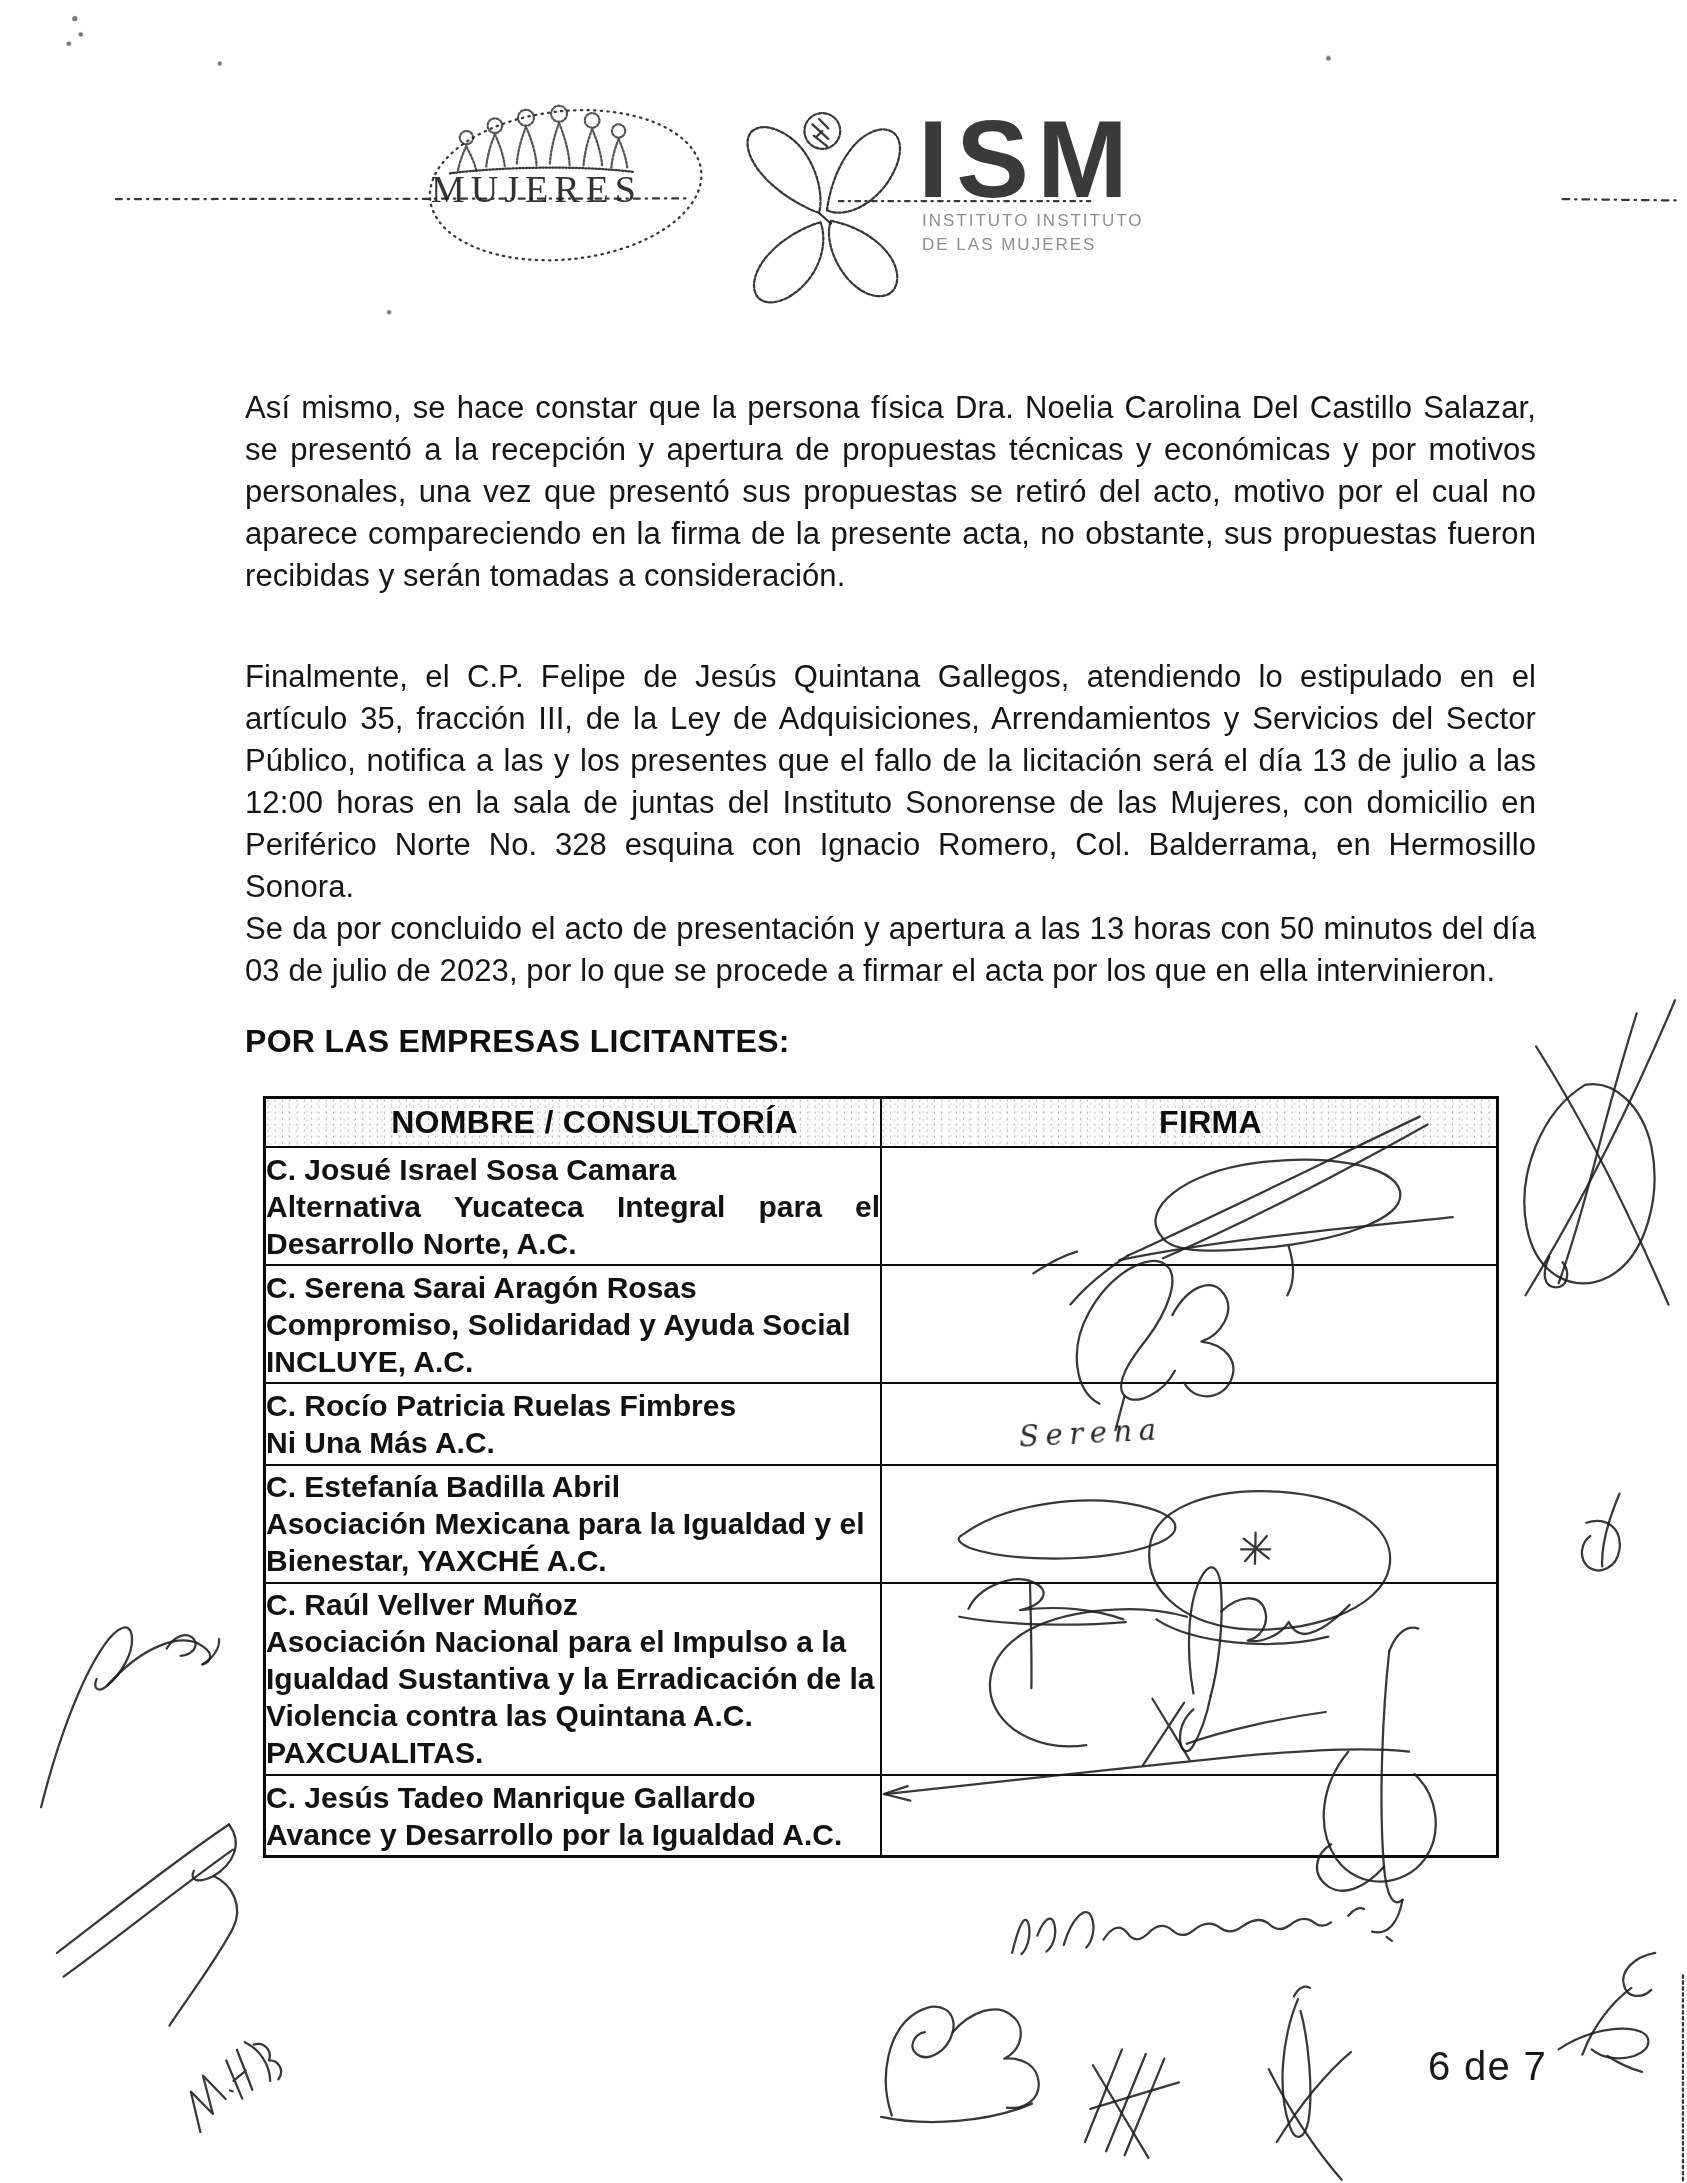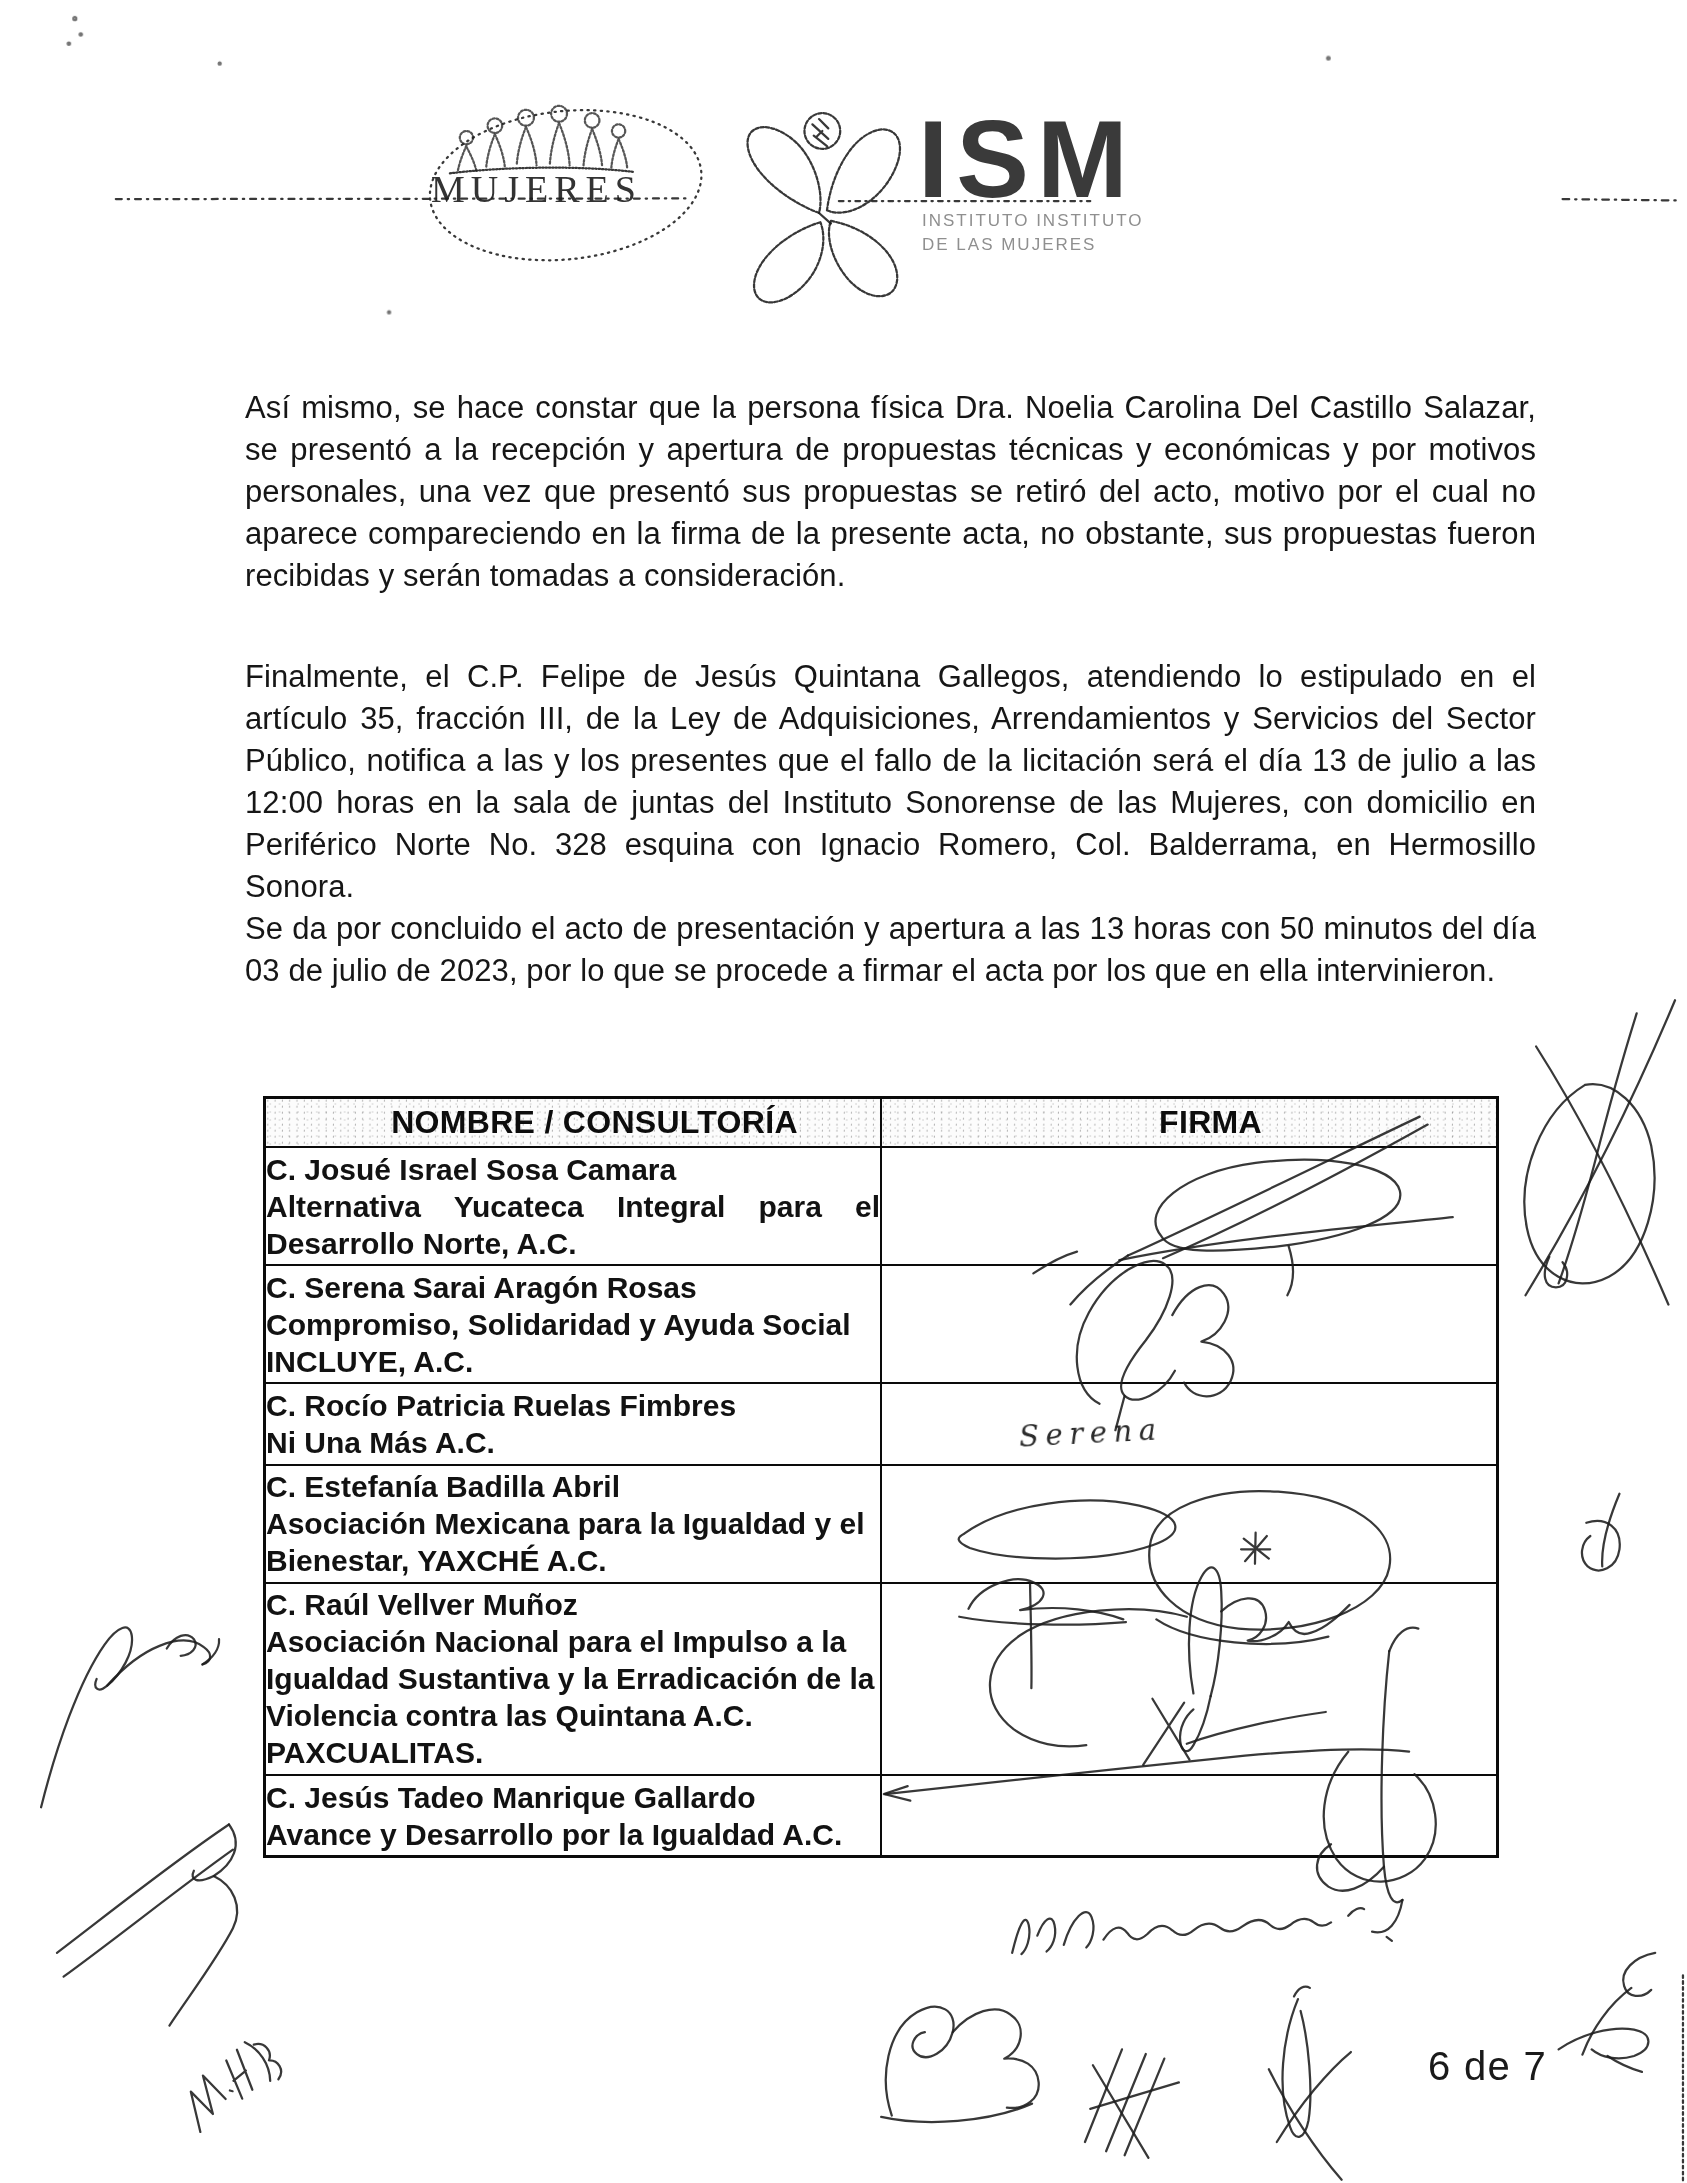--- a/index.html
+++ b/index.html
@@ -79,20 +79,21 @@
 
   <div class="abs ism-subtitle">
     <div>INSTITUTO INSTITUTO</div>
     <div>DE LAS MUJERES</div>
   </div>
 
   <p class="abs para p1">Así mismo, se hace constar que la persona física Dra. Noelia Carolina Del Castillo Salazar, se presentó a la recepción y apertura de propuestas técnicas y económicas y por motivos personales, una vez que presentó sus propuestas se retiró del acto, motivo por el cual no aparece compareciendo en la firma de la presente acta, no obstante, sus propuestas fueron recibidas y serán tomadas a consideración.</p>
   <p class="abs para p2">Finalmente, el C.P. Felipe de Jesús Quintana Gallegos, atendiendo lo estipulado en el artículo 35, fracción III, de la Ley de Adquisiciones, Arrendamientos y Servicios del Sector Público, notifica a las y los presentes que el fallo de la licitación será el día 13 de julio a las 12:00 horas en la sala de juntas del Instituto Sonorense de las Mujeres, con domicilio en Periférico Norte No. 328 esquina con Ignacio Romero, Col. Balderrama, en Hermosillo Sonora.</p>
   <p class="abs para p3">Se da por concluido el acto de presentación y apertura a las 13 horas con 50 minutos del día 03 de julio de 2023, por lo que se procede a firmar el acta por los que en ella intervinieron.</p>
 
+  <div class="abs section-heading">POR LAS EMPRESAS LICITANTES:</div>
 
   <table class="lic">
     <thead>
       <tr>
         <th>NOMBRE / CONSULTORÍA</th>
         <th>FIRMA</th>
       </tr>
     </thead>
     <tbody>
       <tr>

